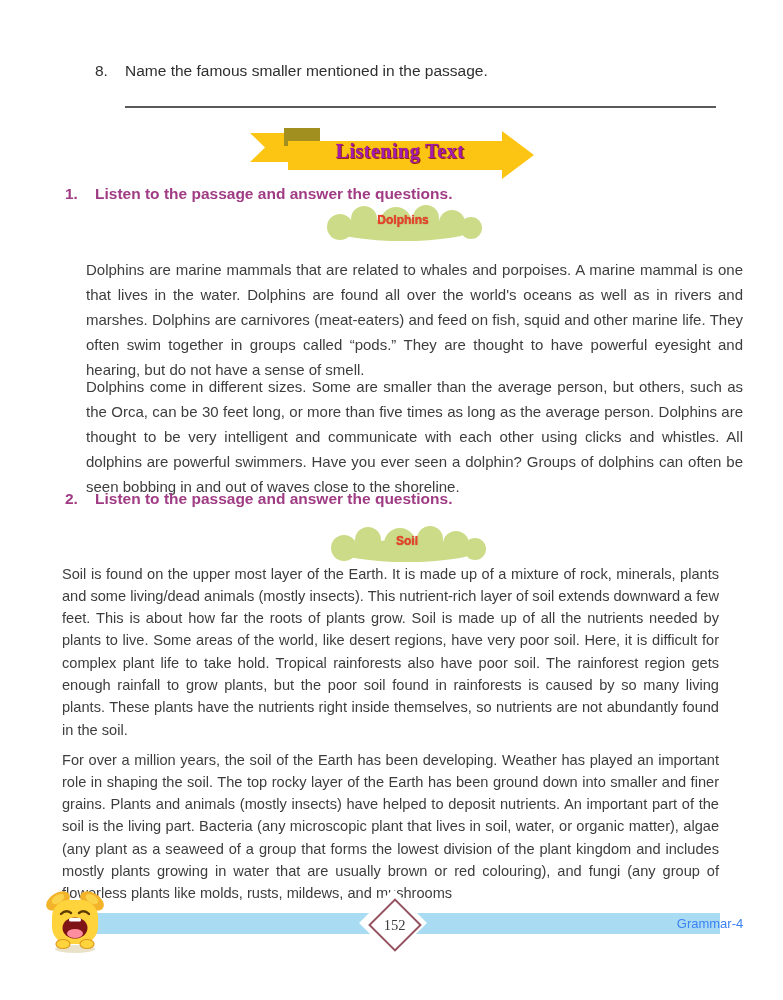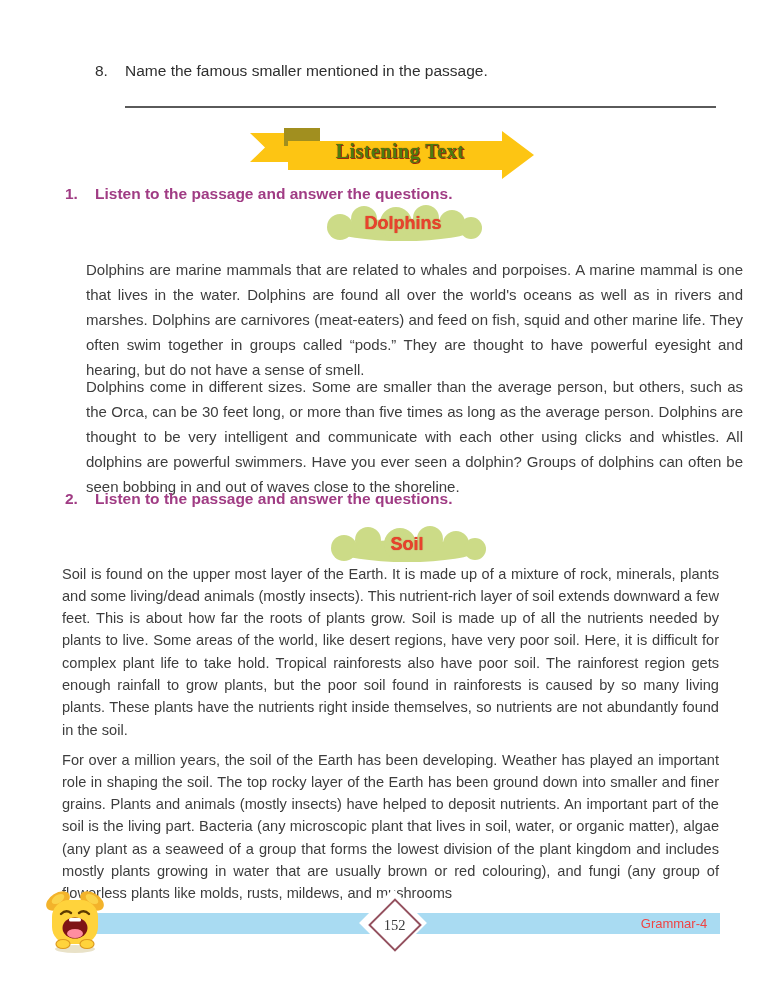--- a/index.html
+++ b/index.html
@@ -13,57 +13,57 @@
     font-size:15.5px;color:#2f2f2f;}
   .q-num{width:30px;flex:0 0 30px;}
   .answer-line{position:absolute;left:125px;top:90px;width:591px;height:16px;
     border-bottom:2px solid #5a5a5a;}
   
   .banner{position:absolute;left:248px;top:125px;width:288px;height:58px;}
   .banner svg{position:absolute;left:0;top:0;}
   .banner-label{
     position:absolute;left:52px;top:15px;width:200px;text-align:center;
     font-family:"Liberation Serif", serif;font-weight:bold;font-size:20px;
-    color:#4d7c0f;text-shadow:0 0 1px #8a1208, 1px 1px 0 #9a2a10;
+    color:#a21caf;text-shadow:0 0 1px #8a1208, 1px 1px 0 #9a2a10;
     letter-spacing:.5px;
   }
   
   .sec-head{position:absolute;left:65px;width:655px;display:flex;
     font-size:15.5px;font-weight:bold;color:#a03c84;}
   .sec-head .q-num{width:30px;flex:0 0 30px;}
   .sec-head.s1{top:185px;}
   .sec-head.s2{top:490px;}
   
   .cloud{position:absolute;width:170px;height:40px;}
   .cloud.c1{left:318px;top:204px;}
   .cloud.c2{left:322px;top:525px;}
   .cloud svg{position:absolute;left:0;top:0;}
   .cloud-label{position:absolute;left:0;top:9px;width:170px;text-align:center;
-    font-weight:bold;font-size:18px;color:#e8432c;text-shadow:0 0 1px #b2301c;}
+    font-weight:bold;font-size:12px;color:#e8432c;text-shadow:0 0 1px #b2301c;}
   
   .para{position:absolute;left:62px;width:657px;text-align:justify;}
   .para.dolphin{font-size:15px;line-height:25px;margin-left:24px;}
   .para.soil{font-size:14.6px;line-height:22.3px;}
   .para.p-d1{top:242px;}
   .para.p-d2{top:359px;}
   .para.p-s1{top:548px;}
   .para.p-s2{top:734px;}
   
   .footer-bar{position:absolute;left:88px;top:913px;width:632px;height:21px;
     background:#a9dbf2;}
   .mascot{position:absolute;left:44px;top:888px;}
   .diamond-cut{position:absolute;left:369px;top:899px;width:48px;height:48px;
     background:#ffffff;transform:rotate(45deg);}
   .diamond{position:absolute;left:376px;top:906px;width:34px;height:34px;
     background:#ffffff;border:2px solid #94515f;transform:rotate(45deg);
     display:flex;align-items:center;justify-content:center;}
   .diamond span{transform:rotate(-45deg);font-family:"Liberation Serif", serif;
     font-size:14.5px;color:#3b3b3b;}
-  .book-title{position:absolute;left:628px;top:916px;width:92px;
-    text-align:center;font-size:13px;color:#ef4444;}
+  .book-title{position:absolute;left:664px;top:916px;width:92px;
+    text-align:center;font-size:13px;color:#3b82f6;}
 </style>
 </head>
 <body>
 
 <div class="page">
 
   <div class="q-row">
     <span class="q-num">8.</span>
     <span class="q-text">Name the famous smaller mentioned in the passage.</span>
   </div>

